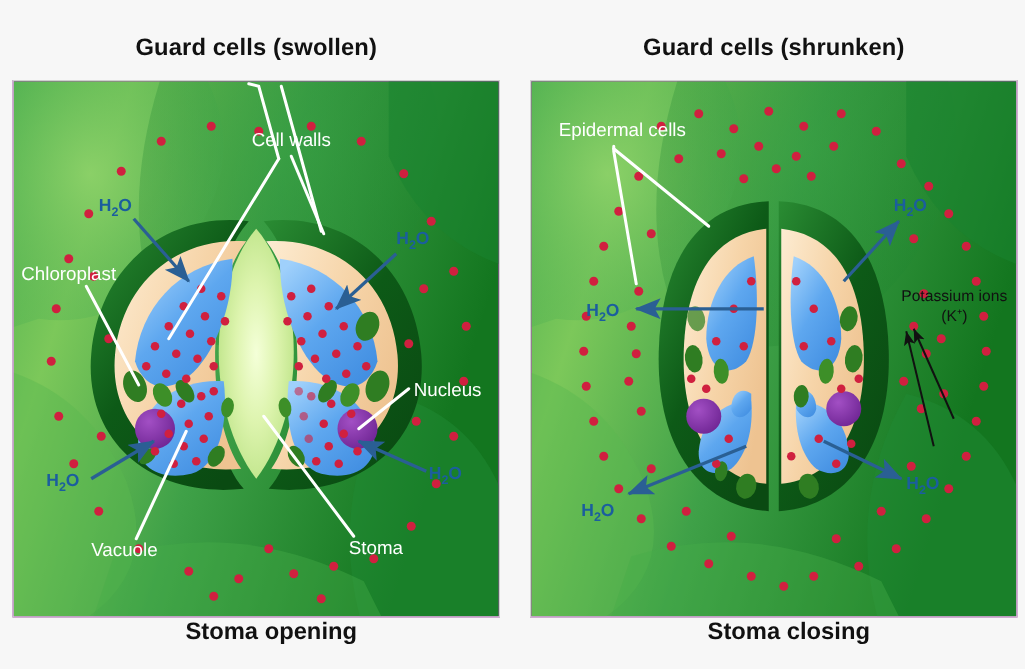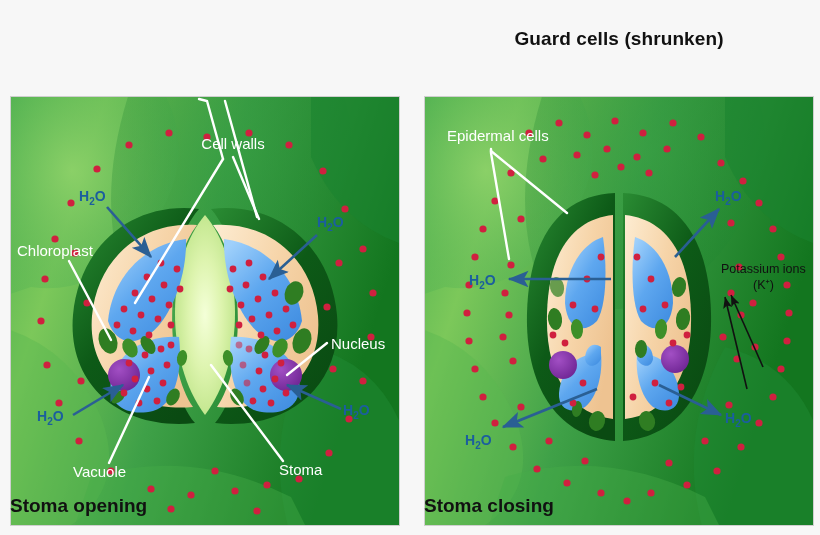--- a/index.html
+++ b/index.html
@@ -12,33 +12,34 @@
   .figure{position:relative;width:820px;height:535px;}
   .panel{position:absolute;top:0;width:390px;height:535px;}
   .panel.left{left:10px;}
   .panel.right{left:424px;padding-left:16px;}
   .panel-title{
     position:absolute;top:28px;left:0;width:390px;
     text-align:center;font-size:19px;font-weight:bold;color:#111;
     letter-spacing:.1px;
   }
   .panel-caption{
-    position:absolute;top:495px;left:0;width:390px;
-    font-size:19px;font-weight:bold;color:#111;
+    position:absolute;top:495px;left:12px;width:390px;
+    text-align:center;font-size:19px;font-weight:bold;color:#111;
   }
   .stage{position:absolute;top:64px;left:0;width:388px;height:428px;
-         border:1px solid #cfcfcf;overflow:hidden;background:#a21caf;margin-top:32px;}
+         border:1px solid #cfcfcf;overflow:hidden;background:#a21caf;}
   .stage svg{display:block;}
 </style>
 </head>
 <body>
 
 <div class="figure">
 
   <div class="panel left">
+    <div class="panel-title">Guard cells (swollen)</div>
 
     <div class="stage">
       <svg width="388" height="428" viewBox="0 0 388 428" xmlns="http://www.w3.org/2000/svg">
         <defs>
           <linearGradient id="bgL" x1="0" y1="0" x2="1" y2="0.35">
             <stop offset="0%" stop-color="#4eb04f"></stop>
             <stop offset="22%" stop-color="#7cc85a"></stop>
             <stop offset="55%" stop-color="#3fa148"></stop>
             <stop offset="100%" stop-color="#13761f"></stop>
           </linearGradient>

